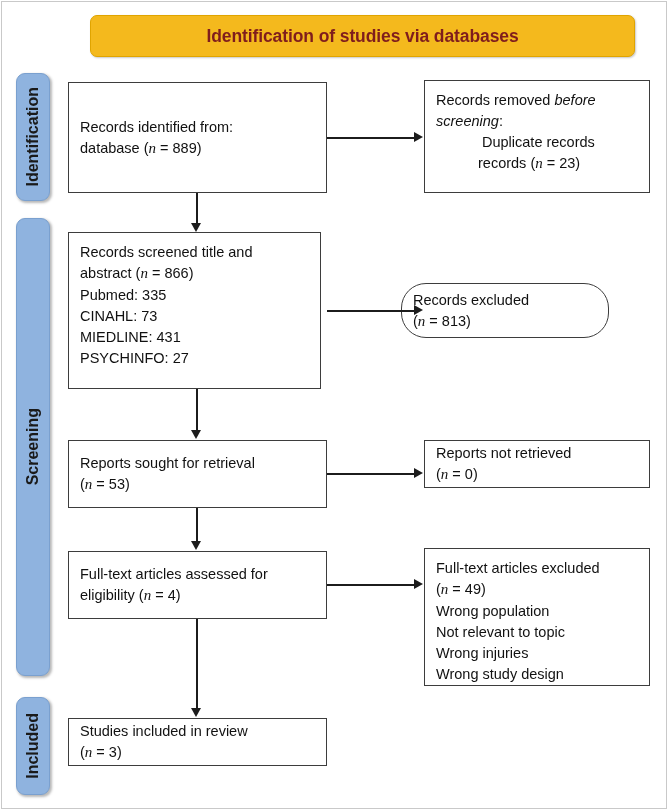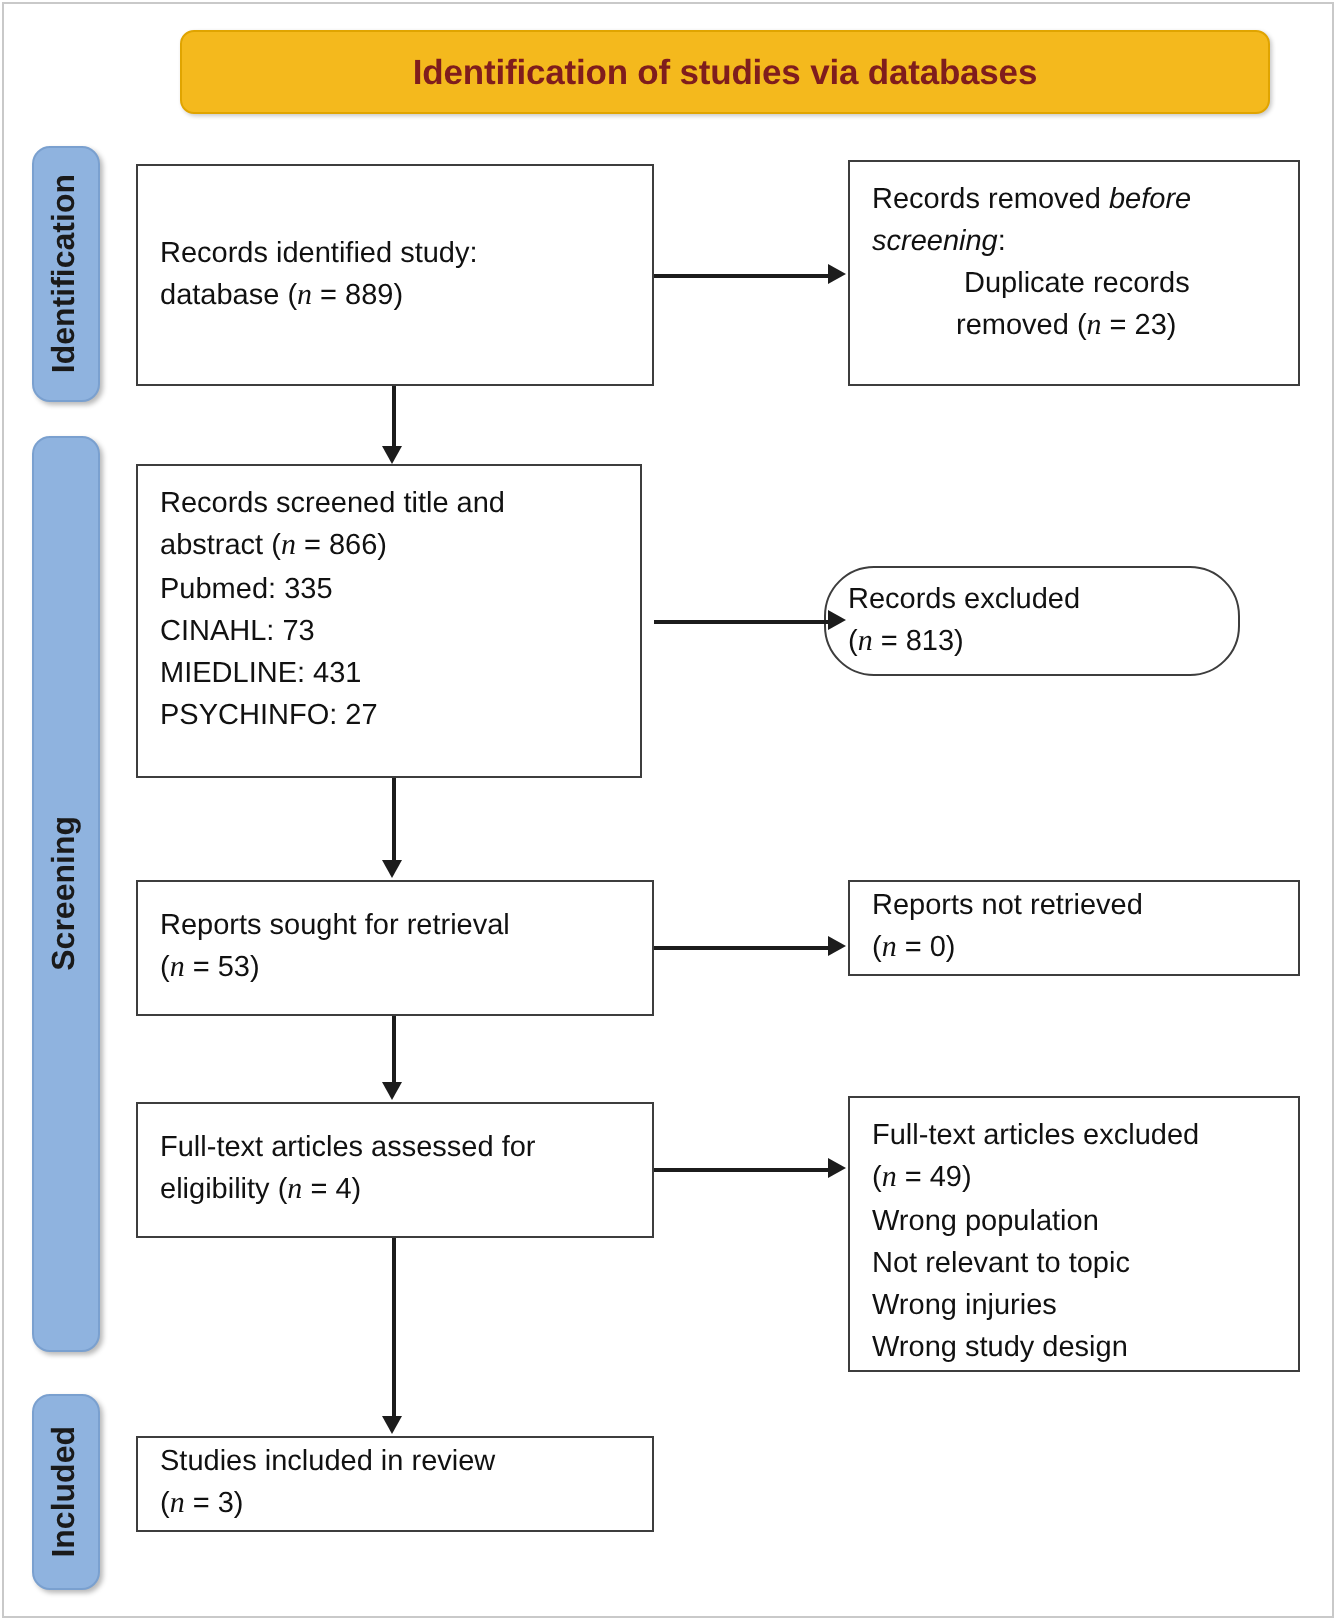--- a/index.html
+++ b/index.html
@@ -110,21 +110,21 @@
 
   
   #box-identified   { left: 68px;  top: 82px;  width: 259px; height: 111px; }
   #box-screened     { left: 68px;  top: 232px; width: 253px; height: 157px; }
   #box-sought       { left: 68px;  top: 440px; width: 259px; height: 68px;  }
   #box-fulltext     { left: 68px;  top: 551px; width: 259px; height: 68px;  }
   #box-included     { left: 68px;  top: 718px; width: 259px; height: 48px;  }
 
   
   #box-removed      { left: 424px; top: 80px;  width: 226px; height: 113px; }
-  #box-excluded     { left: 412px; top: 283px; width: 208px; height: 55px; border-radius: 25px;  }
+  #box-excluded     { left: 401px; top: 283px; width: 208px; height: 55px; border-radius: 25px;  }
   #box-notretrieved { left: 424px; top: 440px; width: 226px; height: 48px;  }
   #box-ftexcluded   { left: 424px; top: 548px; width: 226px; height: 138px; }
 
   
   .conn {
     position: absolute;
     background: #1c1c1c;
   }
   .conn-v { width: 1.6px; }
   .conn-h { height: 1.6px; }
@@ -185,29 +185,29 @@
     <span class="stage-label">Identification</span>
   </div>
   <div class="stage-bar" id="bar-screening">
     <span class="stage-label">Screening</span>
   </div>
   <div class="stage-bar" id="bar-included">
     <span class="stage-label">Included</span>
   </div>
 
   <div class="flowbox" id="box-identified">
-    <div class="line">Records identified study:</div>
+    <div class="line">Records identified from:</div>
     <div class="line"><span>database (</span><span class="nvar">n</span><span> = 889)</span></div>
   </div>
 
   <div class="flowbox align-top" id="box-removed">
     <div class="line"><span>Records removed </span><em class="it">before</em></div>
     <div class="line"><em class="it">screening</em><span>:</span></div>
     <div class="line indent">Duplicate records</div>
-    <div class="line indent2"><span>removed (</span><span class="nvar">n</span><span> = 23)</span></div>
+    <div class="line indent2"><span>records (</span><span class="nvar">n</span><span> = 23)</span></div>
   </div>
 
   <div class="flowbox align-top" id="box-screened">
     <div class="line">Records screened title and</div>
     <div class="line"><span>abstract (</span><span class="nvar">n</span><span> = 866)</span></div>
     <div class="line gap-before">Pubmed: 335</div>
     <div class="line">CINAHL: 73</div>
     <div class="line">MIEDLINE: 431</div>
     <div class="line">PSYCHINFO: 27</div>
   </div>

